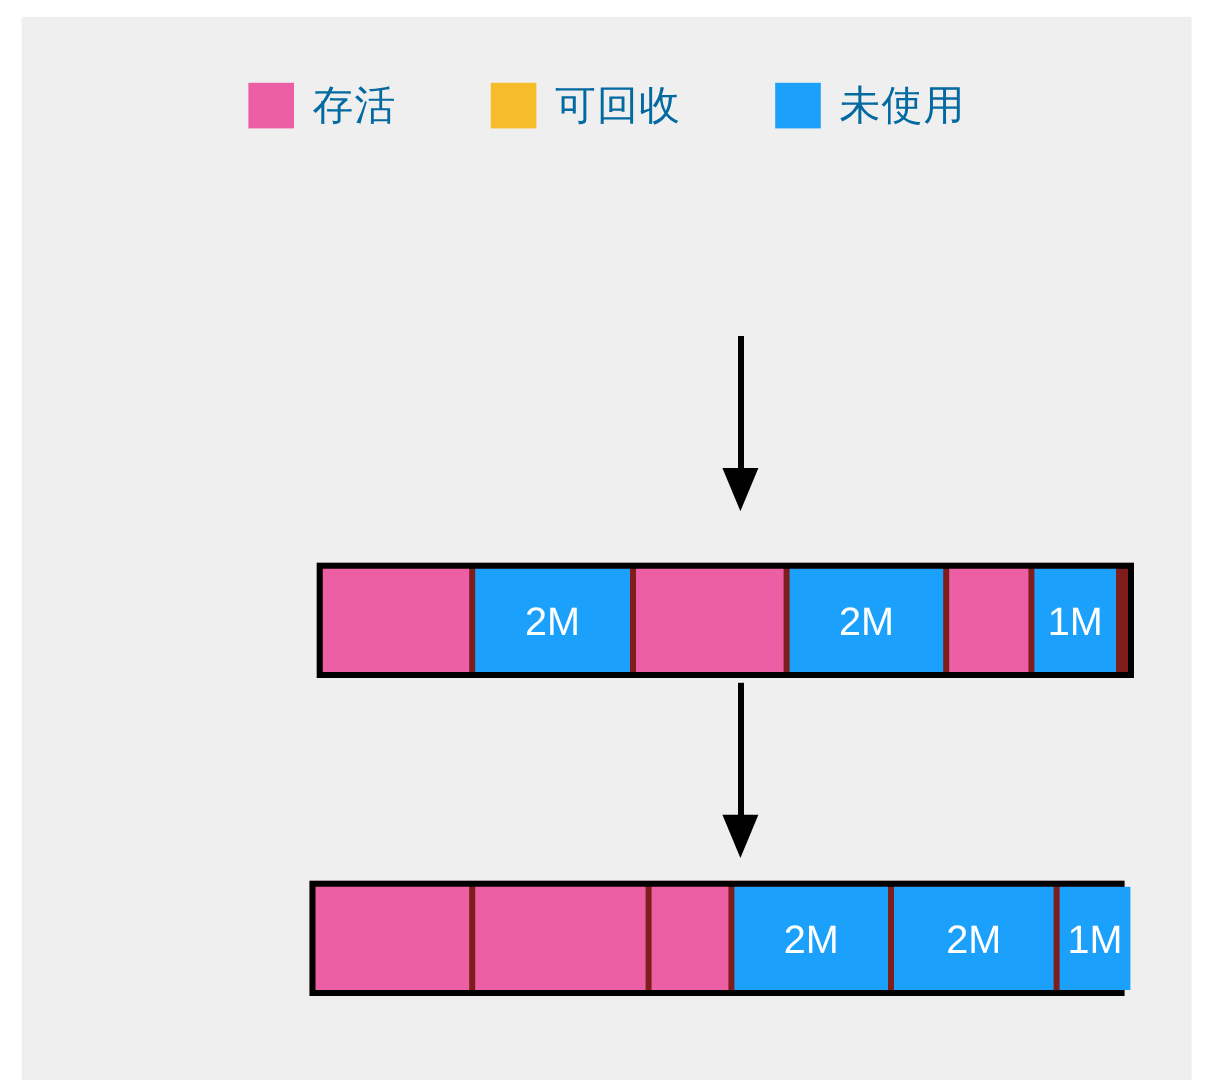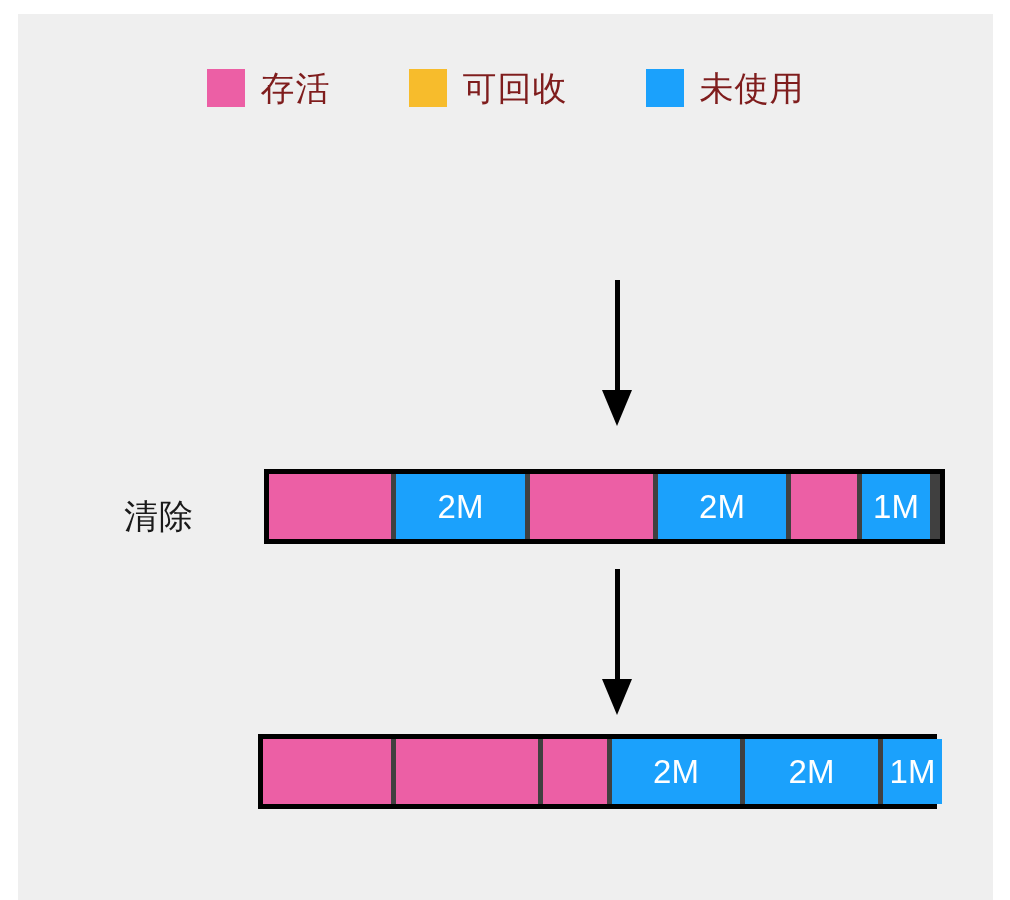--- a/index.html
+++ b/index.html
@@ -40,21 +40,21 @@
     align-items: center;
     gap: 16px;
   }
   .legend-swatch {
     width: 38px;
     height: 38px;
     flex: 0 0 auto;
   }
   .legend-label {
     font-size: 34px;
-    color: #7f1d1d;
+    color: #0369a1;
     line-height: 1;
     white-space: nowrap;
     letter-spacing: 1px;
   }
 
   
   .row {
     position: absolute;
     height: 96px;
   }
@@ -67,23 +67,23 @@
     display: flex;
     align-items: center;
     justify-content: center;
     font-size: 34px;
     color: #1a1a1a;
     letter-spacing: 1px;
   }
   .bar {
     position: absolute;
     top: 0;
-    height: 75px;
+    height: 96px;
     box-sizing: border-box;
-    background: #404040;
+    background: #7f1d1d;
     border: 5px solid #000000;
     display: flex;
     align-items: stretch;
   }
   .seg {
     height: 100%;
     box-sizing: border-box;
     display: flex;
     align-items: center;
     justify-content: center;
@@ -142,21 +142,20 @@
     </div>
   </div>
 
 
   <div class="arrow" id="arrow-0" style="left: 579px; top: 266px; height: 146px;">
     <div class="arrow-shaft" style="height: 116px;"></div>
     <div class="arrow-head"></div>
   </div>
 
   <div class="row" id="row-1" style="top: 455px; left: 0px; width: 975px;">
-    <div class="row-label" style="left: 46px;">清除</div>
     <div class="bar" id="bar-1" style="left: 246px; width: 681px;">
         <div class="seg" style="background: rgb(236, 95, 165); width: 122px; flex: 0 0 122px;"></div>
         <div class="seg" style="background: rgb(27, 161, 252); width: 129px; flex: 0 0 129px;">
           <span class="seg-text">2M</span>
         </div>
         <div class="seg" style="background: rgb(236, 95, 165); width: 123px; flex: 0 0 123px;"></div>
         <div class="seg" style="background: rgb(27, 161, 252); width: 128px; flex: 0 0 128px;">
           <span class="seg-text">2M</span>
         </div>
         <div class="seg" style="background: rgb(236, 95, 165); width: 66px; flex: 0 0 66px;"></div>

